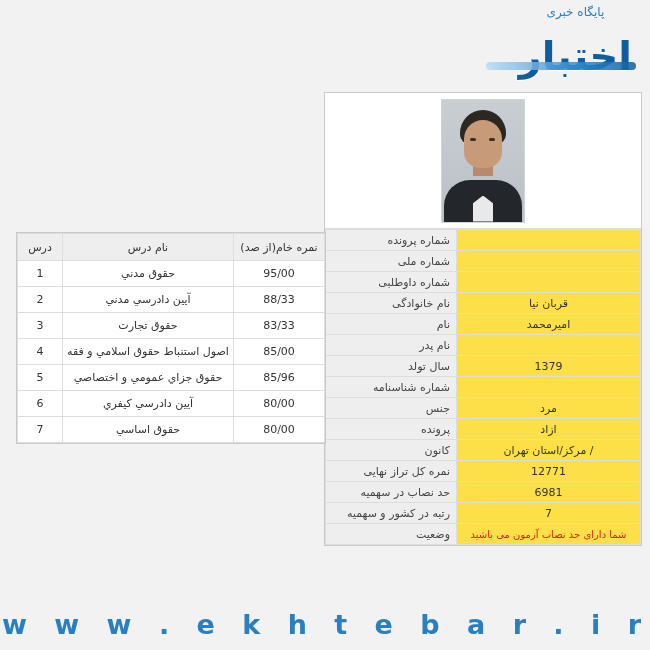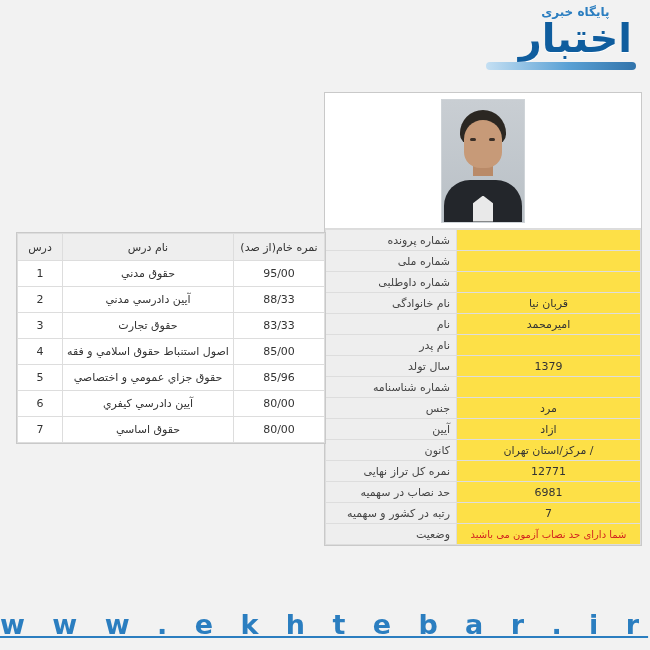--- a/index.html
+++ b/index.html
@@ -28,22 +28,22 @@
     right: 18px;
     top: 2px;
     text-align: center;
     color: #1b6fb5;
     line-height: 1;
   }
   .logo-sub {
     font-size: 12px;
     letter-spacing: 1px;
     color: #2b7ec0;
-    margin-bottom: 0;
-    font-weight: bold;
+    margin-bottom: 18px;
+    font-weight: normal;
   }
   .logo-main {
     font-size: 40px;
     font-weight: bold;
     color: #0f5d9e;
     letter-spacing: -1px;
     text-shadow: 0 1px 0 #fff;
   }
   .logo-swoosh {
     position: absolute;
@@ -213,28 +213,27 @@
   table.scores td.subject { text-align: center; margin-top: 36px; }
   .col-row { width: 42px; margin-top: 22px; }
   .col-score { width: 88px; }
 
   
   .footer {
     position: absolute;
     left: 0;
     bottom: 10px;
     width: 650px;
-    text-align: left;
+    text-align: right;
     color: #2b7ec0;
     font-size: 27px;
     font-weight: bold;
     letter-spacing: 9px;
     font-family: "DejaVu Sans", "Liberation Sans", sans-serif;
     direction: ltr;
-    text-decoration: underline;
   }
 </style>
 </head>
 <body>
 
 <div class="logo-wrap">
   <div class="logo-inner">
     <div class="logo-sub">پایگاه خبری</div>
     <div class="logo-main">اختبار</div>
   </div>
@@ -288,21 +287,21 @@
       <tr>
         <td class="value"></td>
         <td class="label">شماره شناسنامه</td>
       </tr>
       <tr>
         <td class="value">مرد</td>
         <td class="label">جنس</td>
       </tr>
       <tr>
         <td class="value">ازاد</td>
-        <td class="label">آيين</td>
+        <td class="label">پرونده</td>
       </tr>
       <tr>
         <td class="value">/ مرکز/استان تهران</td>
         <td class="label">کانون</td>
       </tr>
       <tr>
         <td class="value">12771</td>
         <td class="label">نمره کل تراز نهایی</td>
       </tr>
       <tr>

